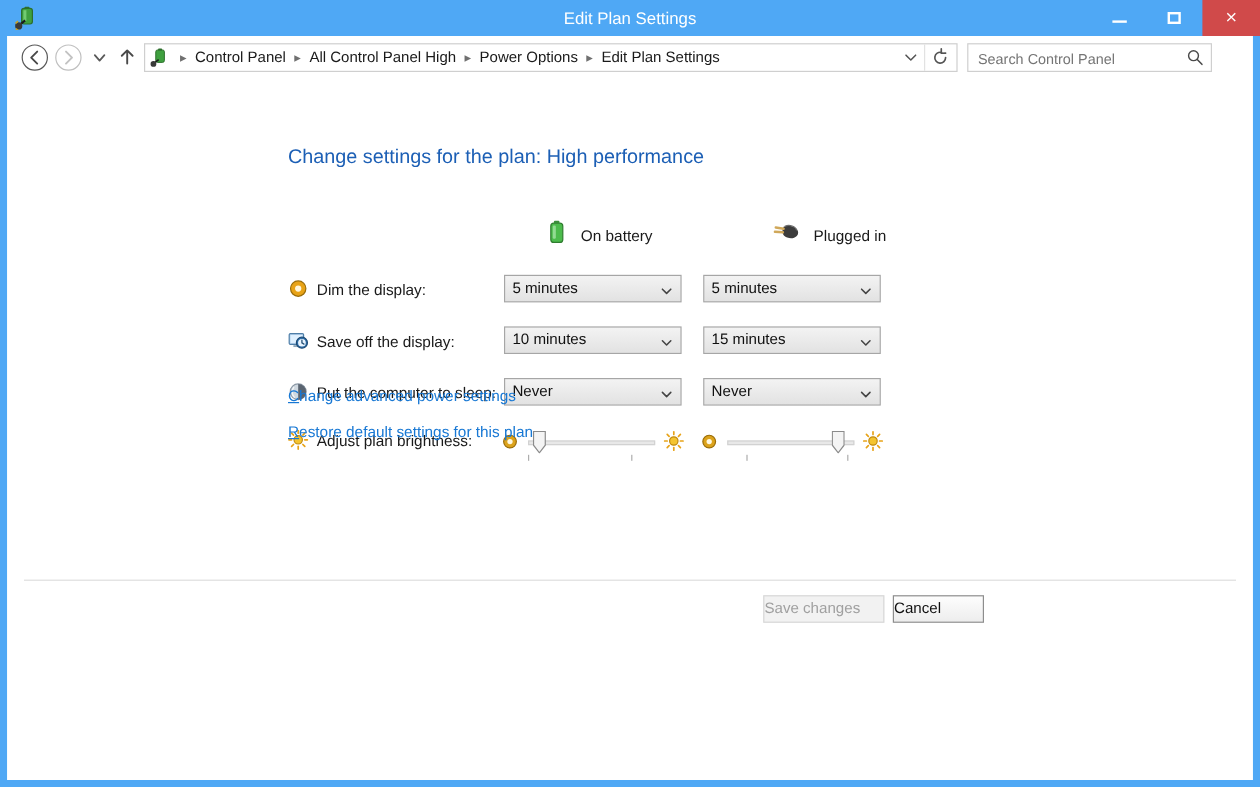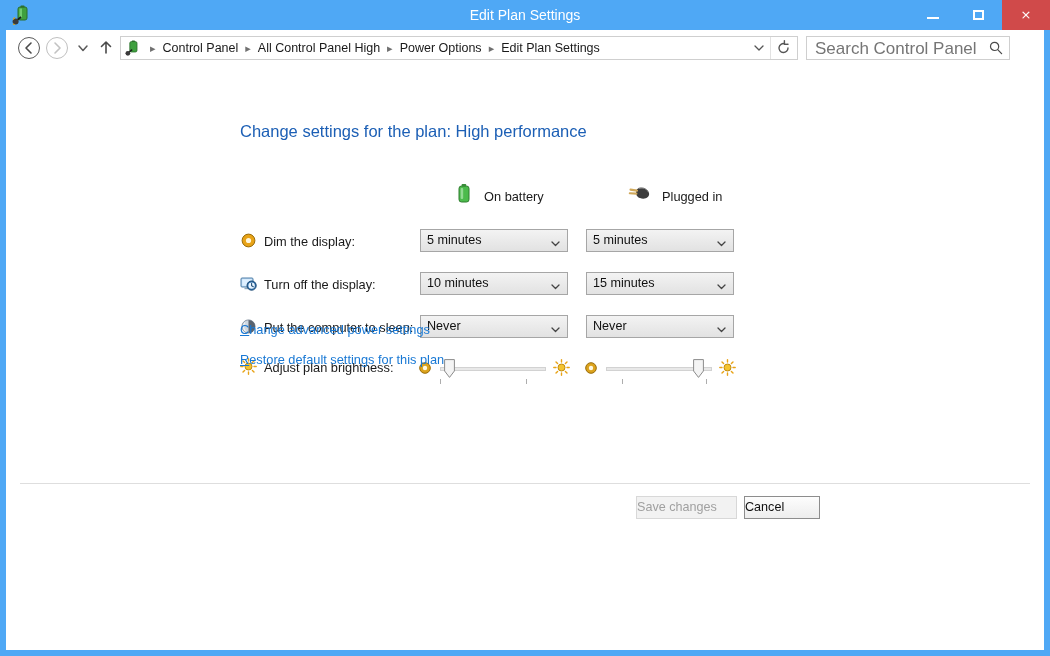--- a/index.html
+++ b/index.html
@@ -201,21 +201,21 @@
   }
   .searchbox input {
     position: absolute;
     left: 6px;
     top: 2px;
     width: 164px;
     height: 18px;
     border: none;
     outline: none;
     font-family: "Liberation Sans", sans-serif;
-    font-size: 17px;
+    font-size: 12px;
     color: #6d6d6d;
     background: transparent;
   }
   .search-icon {
     position: absolute;
     right: 5px;
     top: 3px;
     width: 16px;
     height: 16px;
   }
@@ -249,21 +249,21 @@
 
   
   .col-head {
     position: absolute;
     top: 116px;
     height: 28px;
     display: flex;
     align-items: center;
   }
   .col-head.battery { left: 448px; }
-  .col-head.plugged { left: 620px; justify-content: flex-end; }
+  .col-head.plugged { left: 636px; justify-content: flex-end; }
   .col-head .label {
     font-size: 12.8px;
     color: #1a1a1a;
     margin-left: 10px;
     white-space: nowrap;
   }
 
   
   .row {
     position: absolute;
@@ -584,21 +584,21 @@
         <span class="row-icon">
           <svg width="17" height="17" viewBox="0 0 17 17">
             <rect x="1" y="3" width="12" height="9" rx="1" fill="#bcd9f2" stroke="#4f7ea8" stroke-width="1"></rect>
             <rect x="2.2" y="4.2" width="9.6" height="6.6" fill="#dff0ff"></rect>
             <rect x="4.5" y="12.6" width="5.2" height="1.6" fill="#8fa8bd"></rect>
             <circle cx="11.6" cy="10.6" r="4.6" fill="#2f6ea8" stroke="#1d4a74" stroke-width="1"></circle>
             <circle cx="11.6" cy="10.6" r="3.2" fill="#eaf5ff"></circle>
             <path d="M11.6 8.4 L11.6 10.7 L13.3 11.8" stroke="#27537a" stroke-width="1.1" fill="none" stroke-linecap="round"></path>
           </svg>
         </span>
-        <span class="row-label">Turn off the display:</span>
+        <span class="row-label">Save off the display:</span>
 
         <div class="combo c1">
           <span class="val">10 minutes</span>
           <span class="chev">
             <svg width="11" height="11" viewBox="0 0 11 11">
               <path d="M2 4 L5.5 7.5 L9 4" stroke="#444" stroke-width="1.3" fill="none" stroke-linecap="round" stroke-linejoin="round"></path>
             </svg>
           </span>
         </div>
 

